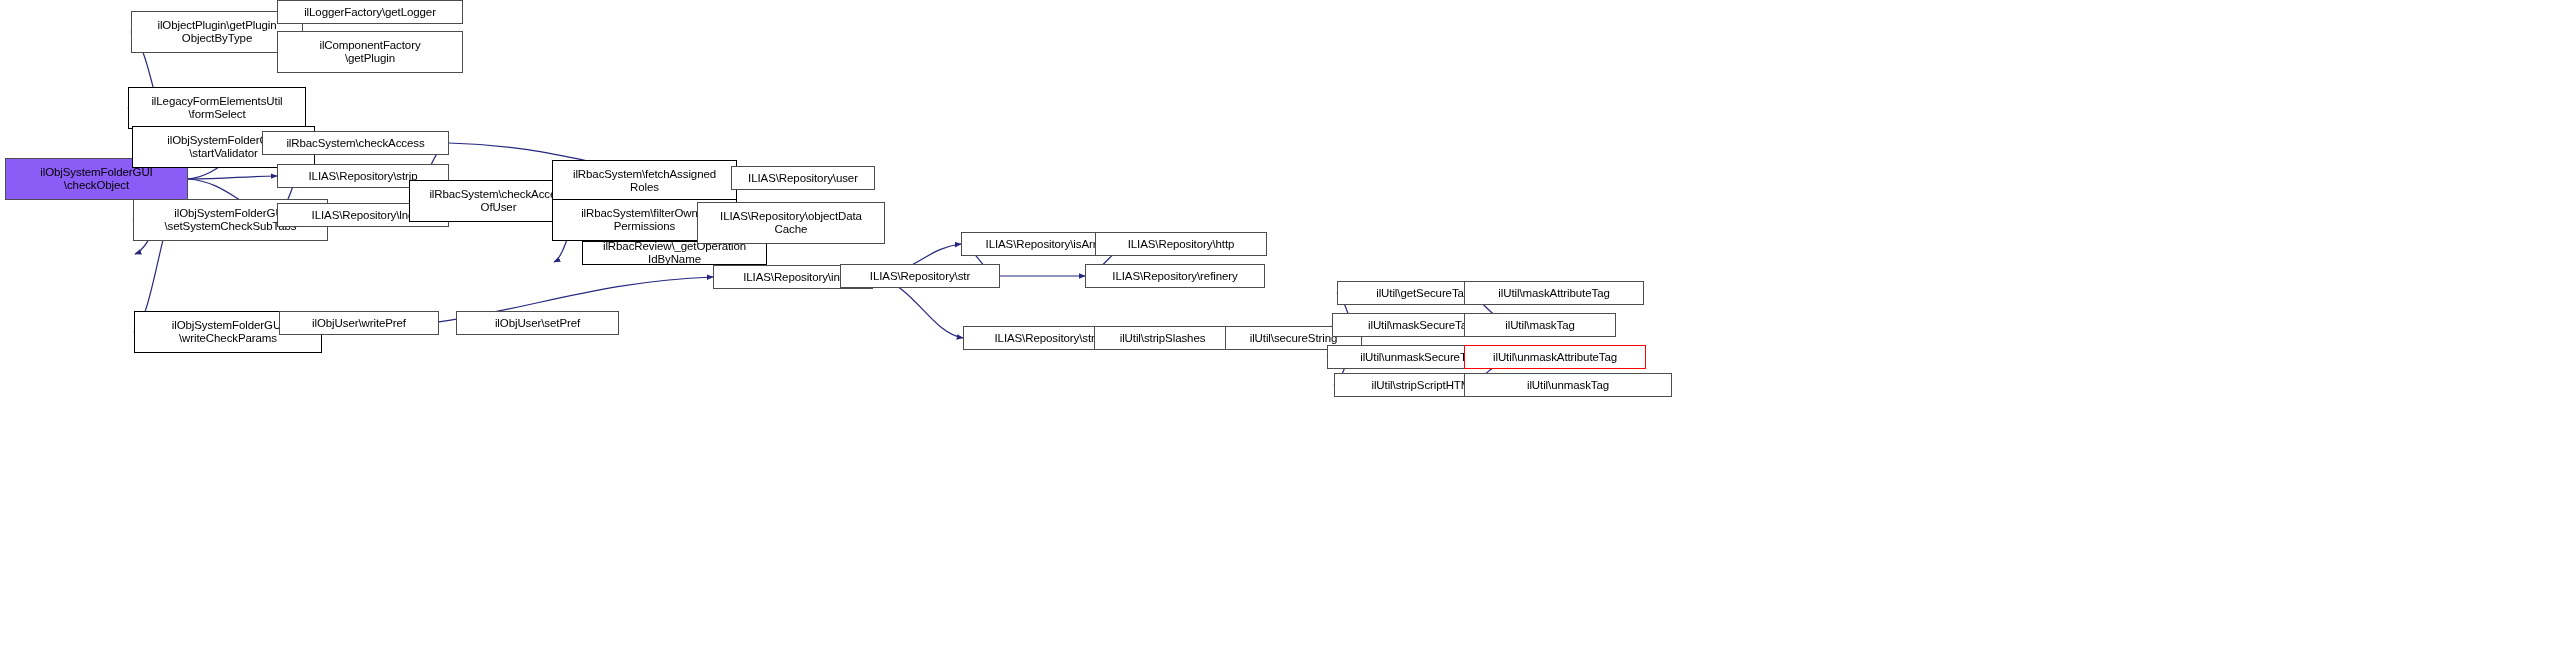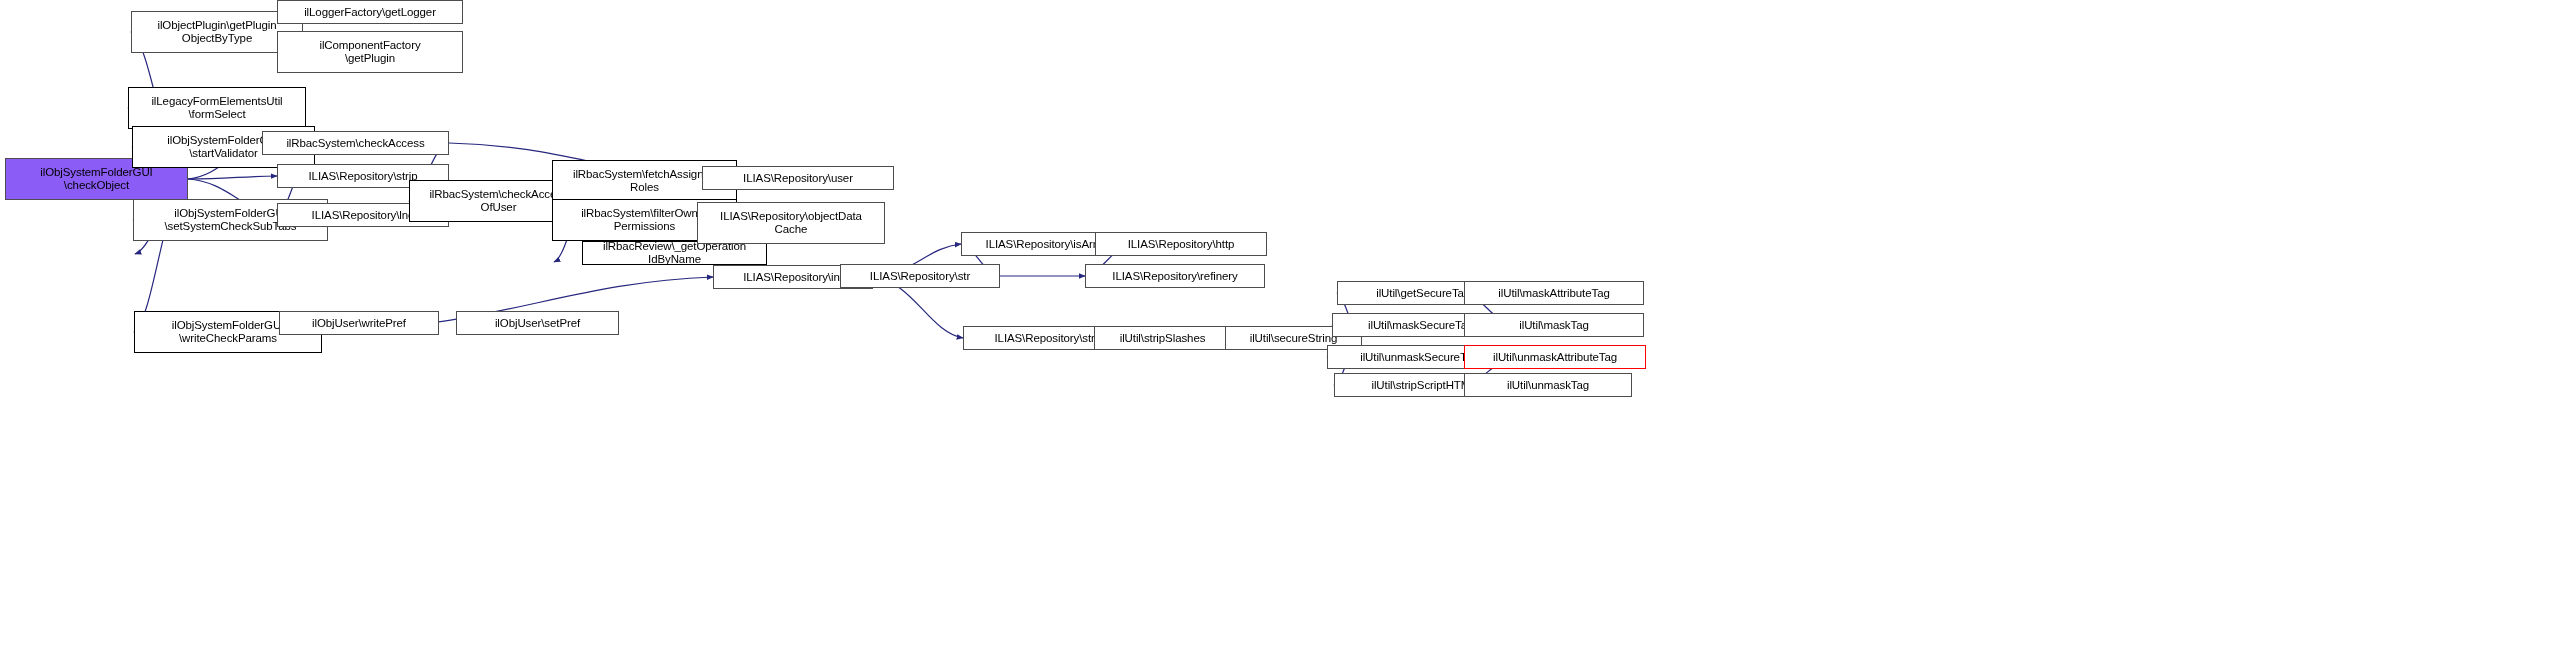--- a/index.html
+++ b/index.html
@@ -105,34 +105,34 @@
     <div class="node thick" style="left: 277px; top: 164px; width: 172px; height: 24px;">ILIAS\Repository\strip</div>
     <div class="node thick" style="left: 277px; top: 203px; width: 172px; height: 24px;">ILIAS\Repository\lng</div>
     <div class="node" style="left: 409px; top: 180px; width: 179px; height: 42px;">ilRbacSystem\checkAccess
 OfUser</div>
     <div class="node" style="left: 552px; top: 160px; width: 185px; height: 42px;">ilRbacSystem\fetchAssigned
 Roles</div>
     <div class="node" style="left: 552px; top: 199px; width: 185px; height: 42px;">ilRbacSystem\filterOwner
 Permissions</div>
     <div class="node" style="left: 554px; top: 241px; width: 185px; height: 24px; margin-left: 28px;">ilRbacReview\_getOperation
 IdByName</div>
-    <div class="node thick" style="left: 702px; top: 166px; width: 192px; height: 24px;">ILIAS\Repository\user</div>
+    <div class="node thick" style="left: 731px; top: 166px; width: 144px; height: 24px;">ILIAS\Repository\user</div>
     <div class="node thick" style="left: 697px; top: 202px; width: 188px; height: 42px;">ILIAS\Repository\objectData
 Cache</div>
     <div class="node thick" style="left: 713px; top: 265px; width: 160px; height: 24px;">ILIAS\Repository\int</div>
     <div class="node thick" style="left: 840px; top: 264px; width: 160px; height: 24px;">ILIAS\Repository\str</div>
     <div class="node thick" style="left: 961px; top: 232px; width: 172px; height: 24px;">ILIAS\Repository\isArray</div>
     <div class="node thick" style="left: 1095px; top: 232px; width: 172px; height: 24px;">ILIAS\Repository\http</div>
     <div class="node thick" style="left: 1085px; top: 264px; width: 180px; height: 24px;">ILIAS\Repository\refinery</div>
     <div class="node thick" style="left: 963px; top: 326px; width: 172px; height: 24px;">ILIAS\Repository\strip</div>
     <div class="node thick" style="left: 1094px; top: 326px; width: 137px; height: 24px;">ilUtil\stripSlashes</div>
     <div class="node thick" style="left: 1225px; top: 326px; width: 137px; height: 24px;">ilUtil\secureString</div>
     <div class="node thick" style="left: 279px; top: 311px; width: 160px; height: 24px;">ilObjUser\writePref</div>
     <div class="node thick" style="left: 456px; top: 311px; width: 163px; height: 24px;">ilObjUser\setPref</div>
     <div class="node thick" style="left: 1337px; top: 281px; width: 178px; height: 24px;">ilUtil\getSecureTags</div>
     <div class="node thick" style="left: 1332px; top: 313px; width: 183px; height: 24px;">ilUtil\maskSecureTags</div>
     <div class="node thick" style="left: 1327px; top: 345px; width: 190px; height: 24px;">ilUtil\unmaskSecureTags</div>
     <div class="node thick" style="left: 1334px; top: 373px; width: 180px; height: 24px;">ilUtil\stripScriptHTML</div>
     <div class="node thick" style="left: 1464px; top: 281px; width: 180px; height: 24px;">ilUtil\maskAttributeTag</div>
-    <div class="node thick" style="left: 1464px; top: 313px; width: 180px; height: 24px;">ilUtil\maskTag</div>
+    <div class="node thick" style="left: 1464px; top: 313px; width: 152px; height: 24px;">ilUtil\maskTag</div>
     <div class="node redborder" style="left: 1464px; top: 345px; width: 182px; height: 24px;">ilUtil\unmaskAttributeTag</div>
-    <div class="node thick" style="left: 1464px; top: 373px; width: 168px; height: 24px;">ilUtil\unmaskTag</div>
+    <div class="node thick" style="left: 1464px; top: 373px; width: 208px; height: 24px;">ilUtil\unmaskTag</div>
   </div>
 
 </body></html>

